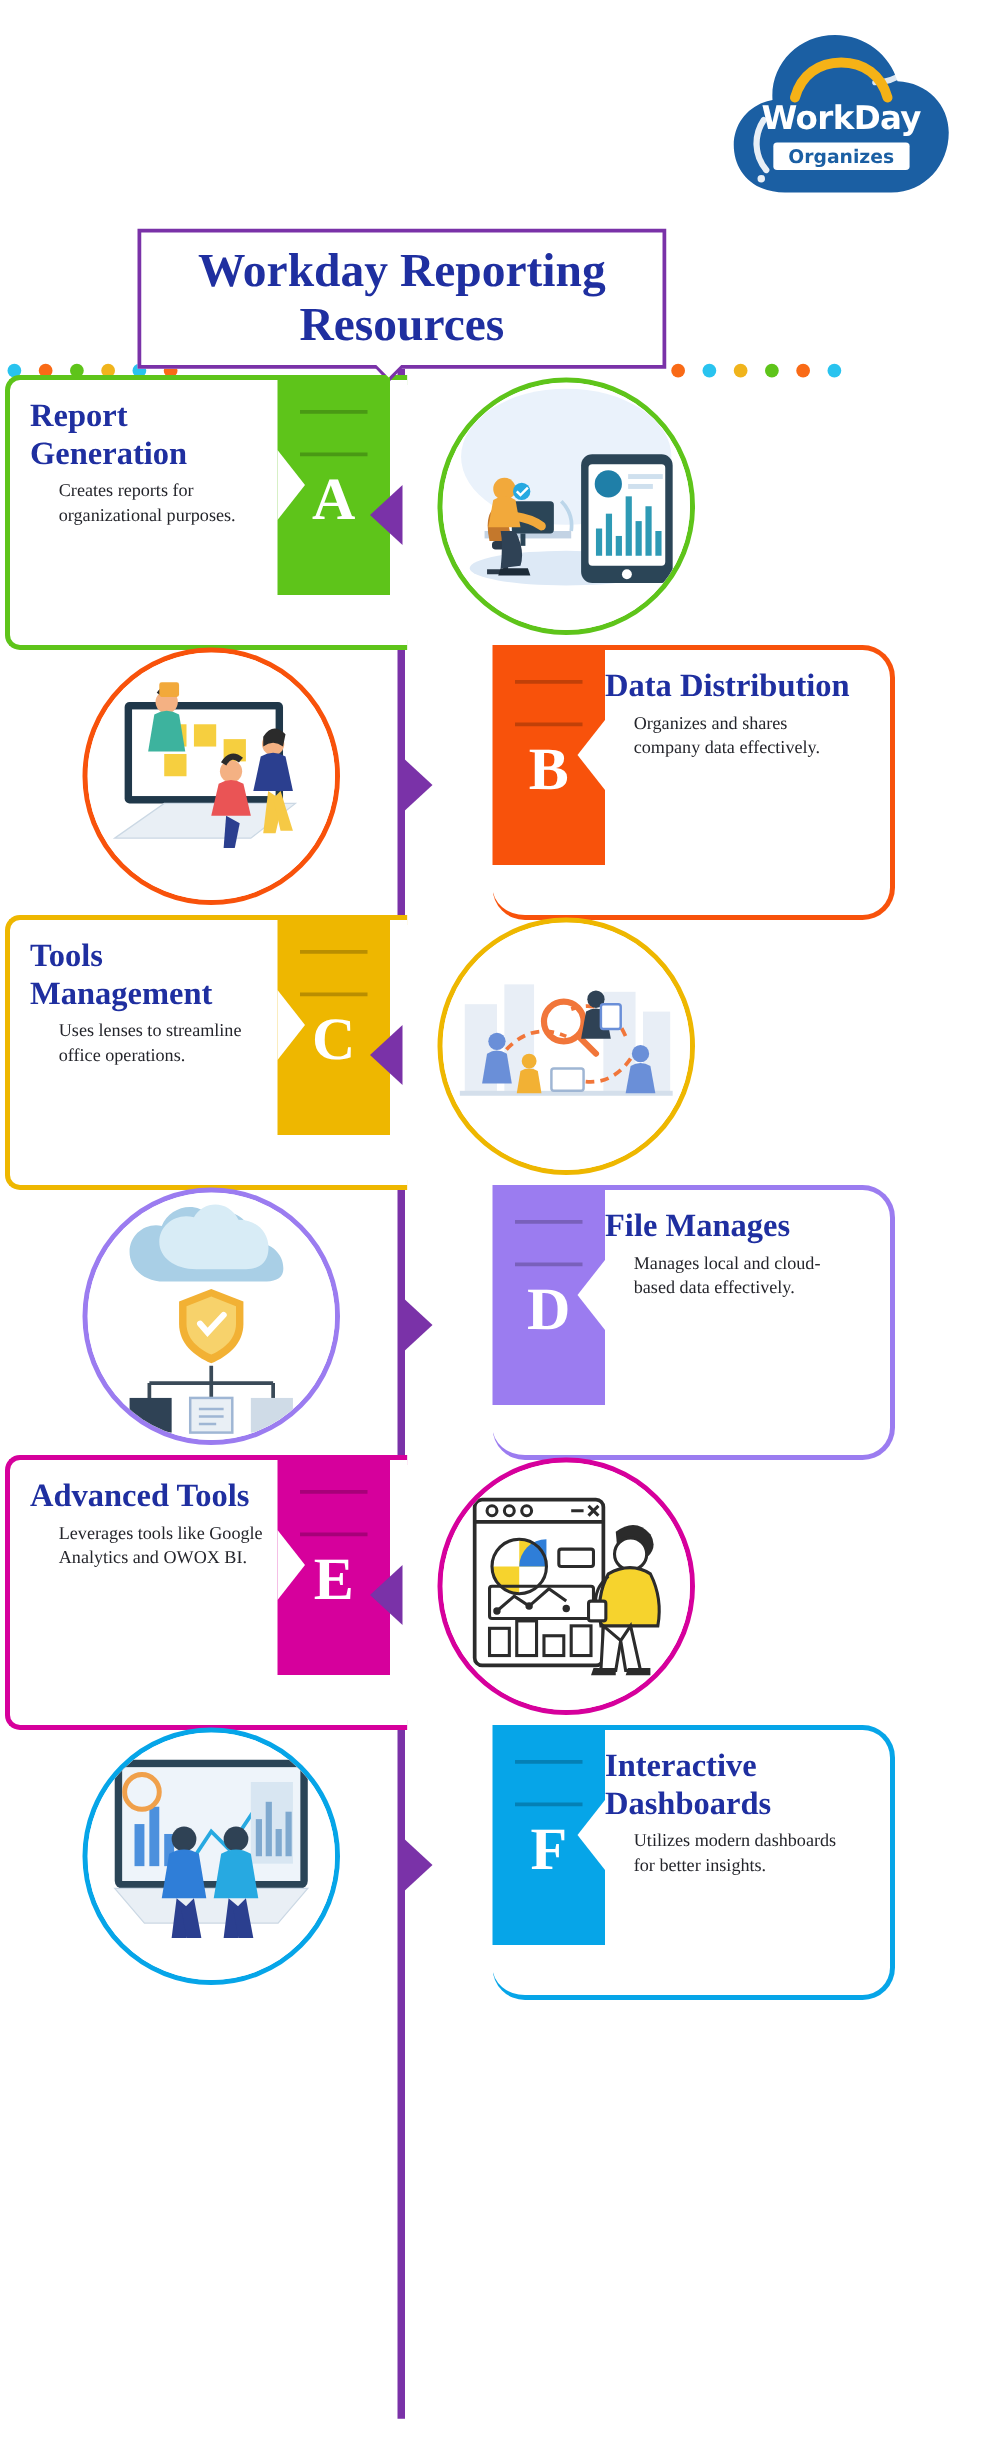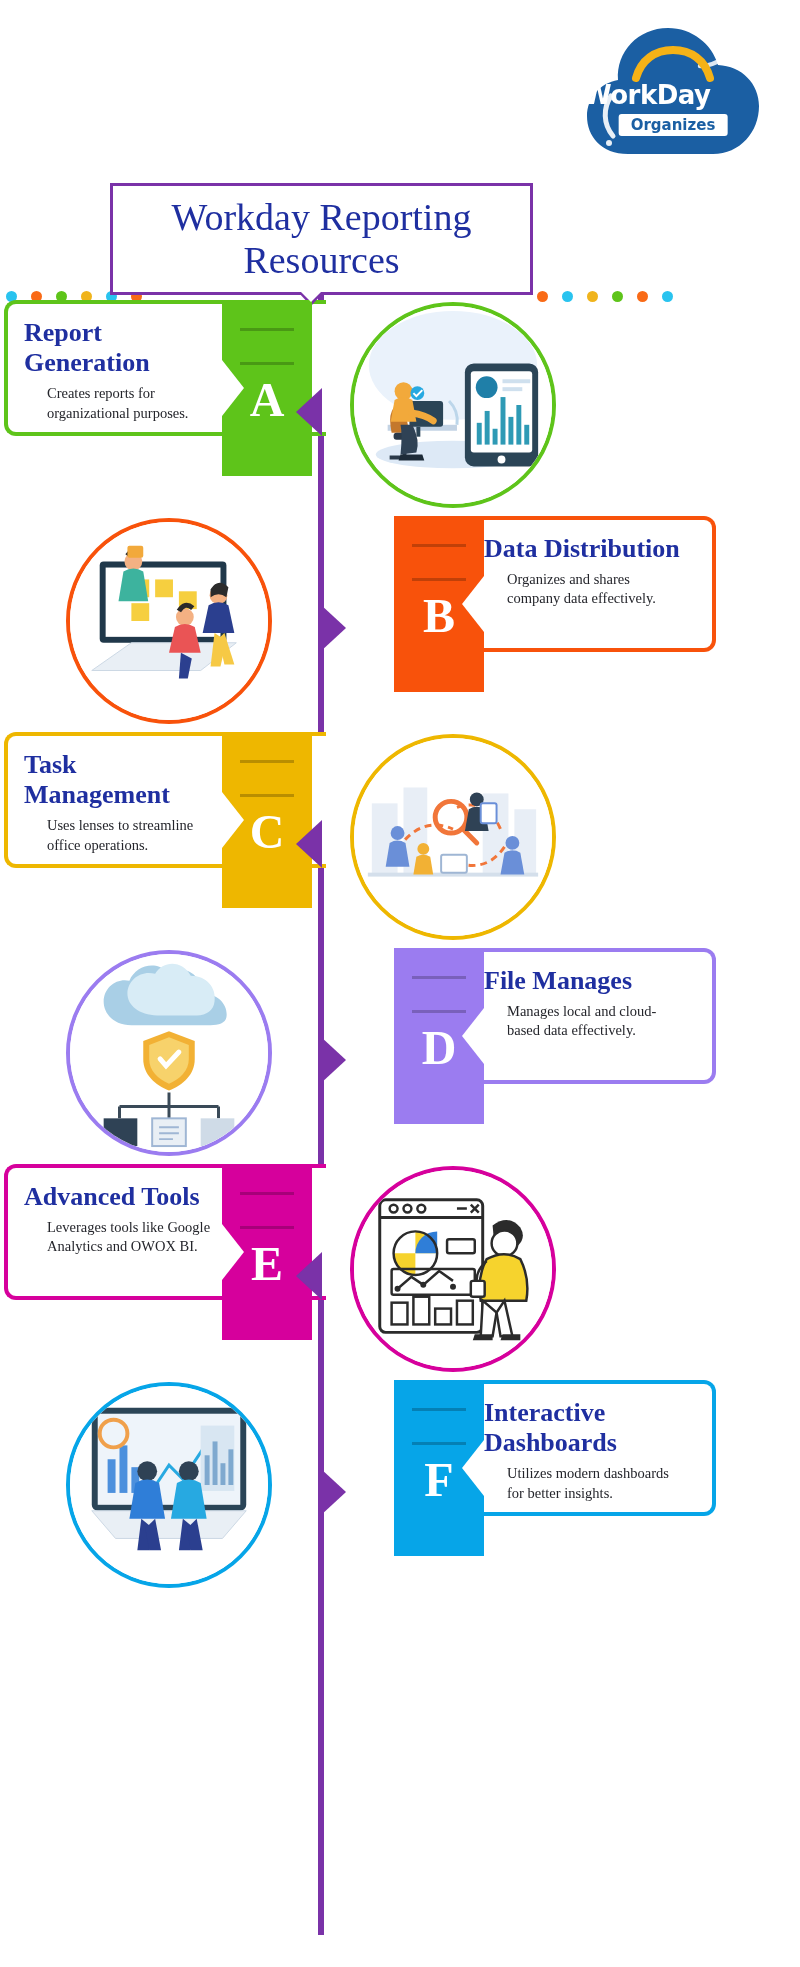--- a/index.html
+++ b/index.html
@@ -16,21 +16,21 @@
 
   .logo-wrap {
     position: absolute; left: 583px; top: 12px;
     width: 180px; height: 148px;
   }
   .cloud {
     position: absolute; left: 0; top: 0; width: 180px; height: 148px;
   }
   .logo-text {
     position: absolute; left: 0; top: 68px; width: 180px;
-    text-align: left;
+    text-align: center;
     font-family: "DejaVu Sans", sans-serif;
     font-weight: bold; font-size: 26px; color: #ffffff;
     letter-spacing: -0.5px;
   }
   .logo-sub {
     position: absolute; left: 50%; top: 102px; transform: translateX(-50%);
     background: #ffffff; color: #1b5fa3;
     font-family: "DejaVu Sans", sans-serif;
     font-weight: bold; font-size: 15px;
     padding: 2px 12px; border-radius: 3px;
@@ -48,21 +48,21 @@
   .title-box {
     position: absolute; left: 110px; top: 183px;
     width: 423px; height: 112px;
     border: 3px solid #7a32a8;
     background: #ffffff;
     display: flex; align-items: center; justify-content: center;
     z-index: 3;
   }
   .title-text {
     color: #1f2fa0;
-    font-weight: normal;
+    font-weight: bold;
     font-size: 38px;
     line-height: 1.12;
     text-align: center;
     font-family: "Liberation Serif", serif;
   }
   .title-notch {
     position: absolute; left: 298px; top: 292px;
     width: 0; height: 0;
     border-left: 13px solid transparent;
     border-right: 13px solid transparent;
@@ -84,28 +84,28 @@
     width: 6px; height: 1640px;
     background: #7a32a8; z-index: 1;
   }
 
   
   .row { position: relative; height: 216px; }
 
   
   .card {
     position: absolute; top: 0;
-    width: 322px; height: 136px;
+    width: 322px; height: 220px;
     background: #ffffff;
     z-index: 2;
   }
   .card.left  { left: 4px;  border-left: 4px solid; border-top: 4px solid; border-bottom: 4px solid;
                 border-top-left-radius: 12px; border-bottom-left-radius: 12px; }
   .card.right { left: 394px; border-right: 4px solid; border-top: 4px solid; border-bottom: 4px solid;
-                border-top-right-radius: 12px; border-bottom-right-radius: 12px; }
+                border-top-right-radius: 12px; border-bottom-right-radius: 12px; border-radius: 26px; }
 
   .card-inner { padding: 14px 16px 0 16px; width: 232px; }
   .card.right .card-inner { margin-left: 82px; width: 222px; padding-left: 8px; }
 
   .card-title {
     color: #1f2fa0; font-weight: bold; font-size: 26px;
     line-height: 1.16; margin-bottom: 6px;
   }
   .card-body {
     color: #24252b; font-size: 14.5px; line-height: 1.33; margin-left: 23px;
@@ -306,21 +306,21 @@
         <path d="M142 68 q8 -12 18 -2 l-2 10 q-8 -6 -16 0z" fill="#2b2b2b"></path>
         <path d="M146 112 l-4 34 h10 l6 -26z" fill="#f6c945"></path>
         <path d="M156 112 l10 32 h-10 l-6 -26z" fill="#f6c945"></path>
         <path d="M112 132 l-2 26 h9 l4 -20z" fill="#2b3f8f"></path>
         </svg>
     </div>
   </div>
     <div class="row">
     <div class="card left" style="border-color:#eeb700">
       <div class="card-inner">
-        <div class="card-title">Task Management</div>
+        <div class="card-title">Tools Management</div>
         <div class="card-body">Uses lenses to streamline office operations.</div>
       </div>
     </div>
 
     <div class="badge left" style="background:#eeb700">
       <span class="rule r1"></span>
       <span class="rule r2"></span>
       <span class="notch"></span>
       <span class="letter">C</span>
     </div>

